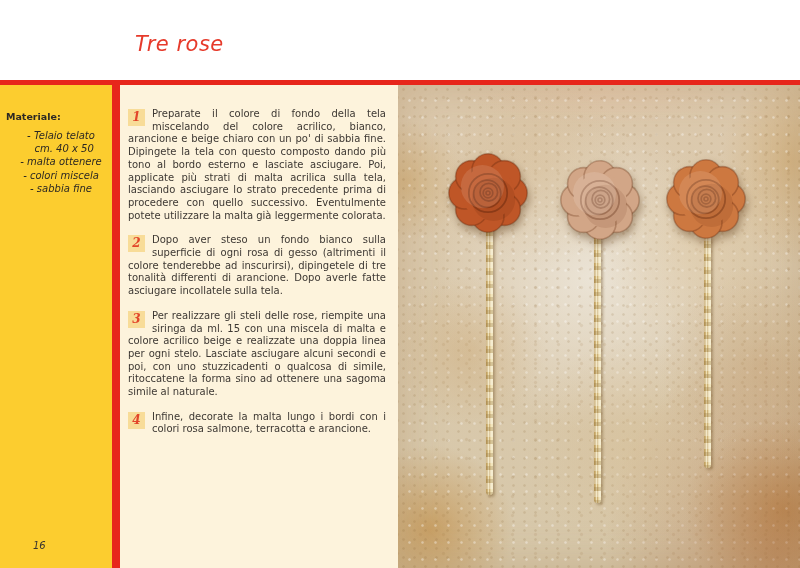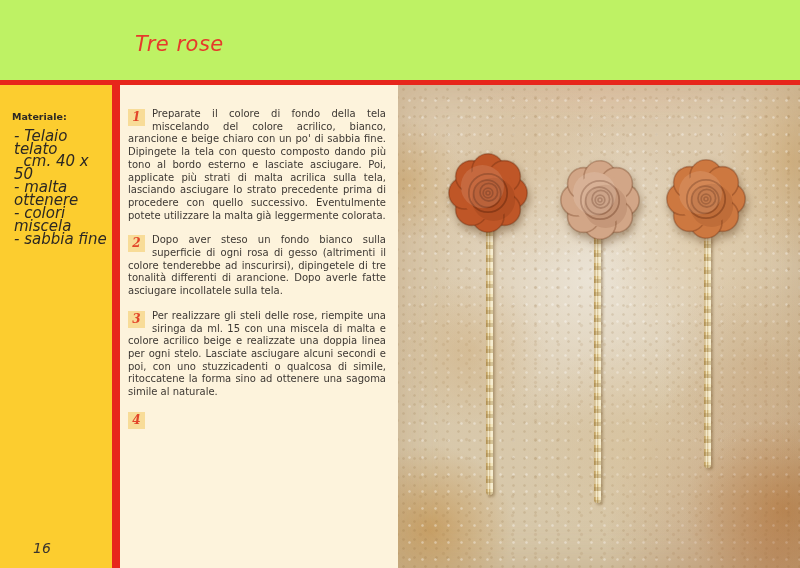--- a/index.html
+++ b/index.html
@@ -2,33 +2,33 @@
 <html><head>
 <meta charset="utf-8">
 <style>
   * { margin:0; padding:0; box-sizing:border-box; }
   html,body { width:800px; height:568px; }
   body { font-family:"DejaVu Sans", sans-serif; }
 
   .page { position:relative; width:800px; height:568px; background:#fdf3dc; overflow:hidden; }
 
   
-  .top-band { position:absolute; left:0; top:0; width:800px; height:80px; background:#bef264; }
+  .top-band { position:absolute; left:0; top:0; width:800px; height:80px; background:#ffffff; }
   .title { position:absolute; left:135px; top:32px; font-size:21px; font-style:italic;
            font-weight:500; color:#e63a2b; letter-spacing:0.5px; }
   .red-hline { position:absolute; left:0; top:80px; width:800px; height:5px; background:#e7261b; }
 
   
   .sidebar { position:absolute; left:0; top:85px; width:112px; height:483px; background:#fccd2f; }
   .red-vline { position:absolute; left:112px; top:85px; width:8px; height:483px; background:#e7261b; }
-  .materials-heading { margin:26px 0 8px 12px; font-size:9.5px; font-weight:bold; color:#2c2823; }
+  .materials-heading { margin:26px 0 8px 6px; font-size:9.5px; font-weight:bold; color:#2c2823; }
   .materials { list-style:none; margin-left:14px; margin-right:4px; }
-  .materials li { font-size:15px; line-height:12.5px; font-style:italic; color:#2c2823;
-                  white-space:pre-wrap; margin-bottom:1px; }
-  .page-number { position:absolute; left:33px; top:540px; font-size:14px; font-style:italic; color:#3a352f; }
+  .materials li { font-size:10px; line-height:12.5px; font-style:italic; color:#2c2823;
+                  white-space:pre-wrap; margin-bottom:1px;text-align:center; }
+  .page-number { position:absolute; left:33px; top:540px; font-size:10px; font-style:italic; color:#3a352f; }
 
   
   .content { position:absolute; left:128px; top:108px; width:258px; }
   .step { margin-bottom:12px; overflow:visible; }
   .step-text { font-size:10px; line-height:12.7px; color:#3d3833; text-align:justify; }
   .badge { float:left; width:17px; height:17px; margin:1px 7px 6px 0; background:#f8dc98;
            font-family:"DejaVu Serif", serif; font-style:italic; font-weight:bold;
            font-size:12px; line-height:17px; text-align:center; color:#e2452a; }
 
   
@@ -104,21 +104,21 @@
     <section class="step">
       <p class="step-text"><span class="badge">1</span><span>Preparate il colore di fondo della tela miscelando del colore acrilico, bianco, arancione e beige chiaro con un po' di sabbia fine. Dipingete la tela con questo composto dando più tono al bordo esterno e lasciate asciugare. Poi, applicate più strati di malta acrilica sulla tela, lasciando asciugare lo strato precedente prima di procedere con quello successivo. Eventulmente potete utilizzare la malta già leggermente colorata.</span></p>
     </section>
     <section class="step">
       <p class="step-text"><span class="badge">2</span><span>Dopo aver steso un fondo bianco sulla superficie di ogni rosa di gesso (altrimenti il colore tenderebbe ad inscurirsi), dipingetele di tre tonalità differenti di arancione. Dopo averle fatte asciugare incollatele sulla tela.</span></p>
     </section>
     <section class="step">
       <p class="step-text"><span class="badge">3</span><span>Per realizzare gli steli delle rose, riempite una siringa da ml. 15 con una miscela di malta e colore acrilico beige e realizzate una doppia linea per ogni stelo. Lasciate asciugare alcuni secondi e poi, con uno stuzzicadenti o qualcosa di simile, ritoccatene la forma sino ad ottenere una sagoma simile al naturale.</span></p>
     </section>
     <section class="step">
-      <p class="step-text"><span class="badge">4</span></p>
+      <p class="step-text"><span class="badge">4</span><span>Infine, decorate la malta lungo i bordi con i colori rosa salmone, terracotta e arancione.</span></p>
     </section>
   </main>
 
   <figure class="photo">
     <div class="stem stem-1"></div>
     <div class="stem stem-2"></div>
     <div class="stem stem-3"></div>
 
     <svg class="rose rose-1" viewBox="0 0 100 100">
       <g stroke="rgba(92,38,12,.32)" stroke-width="2" fill="#bf5627">

